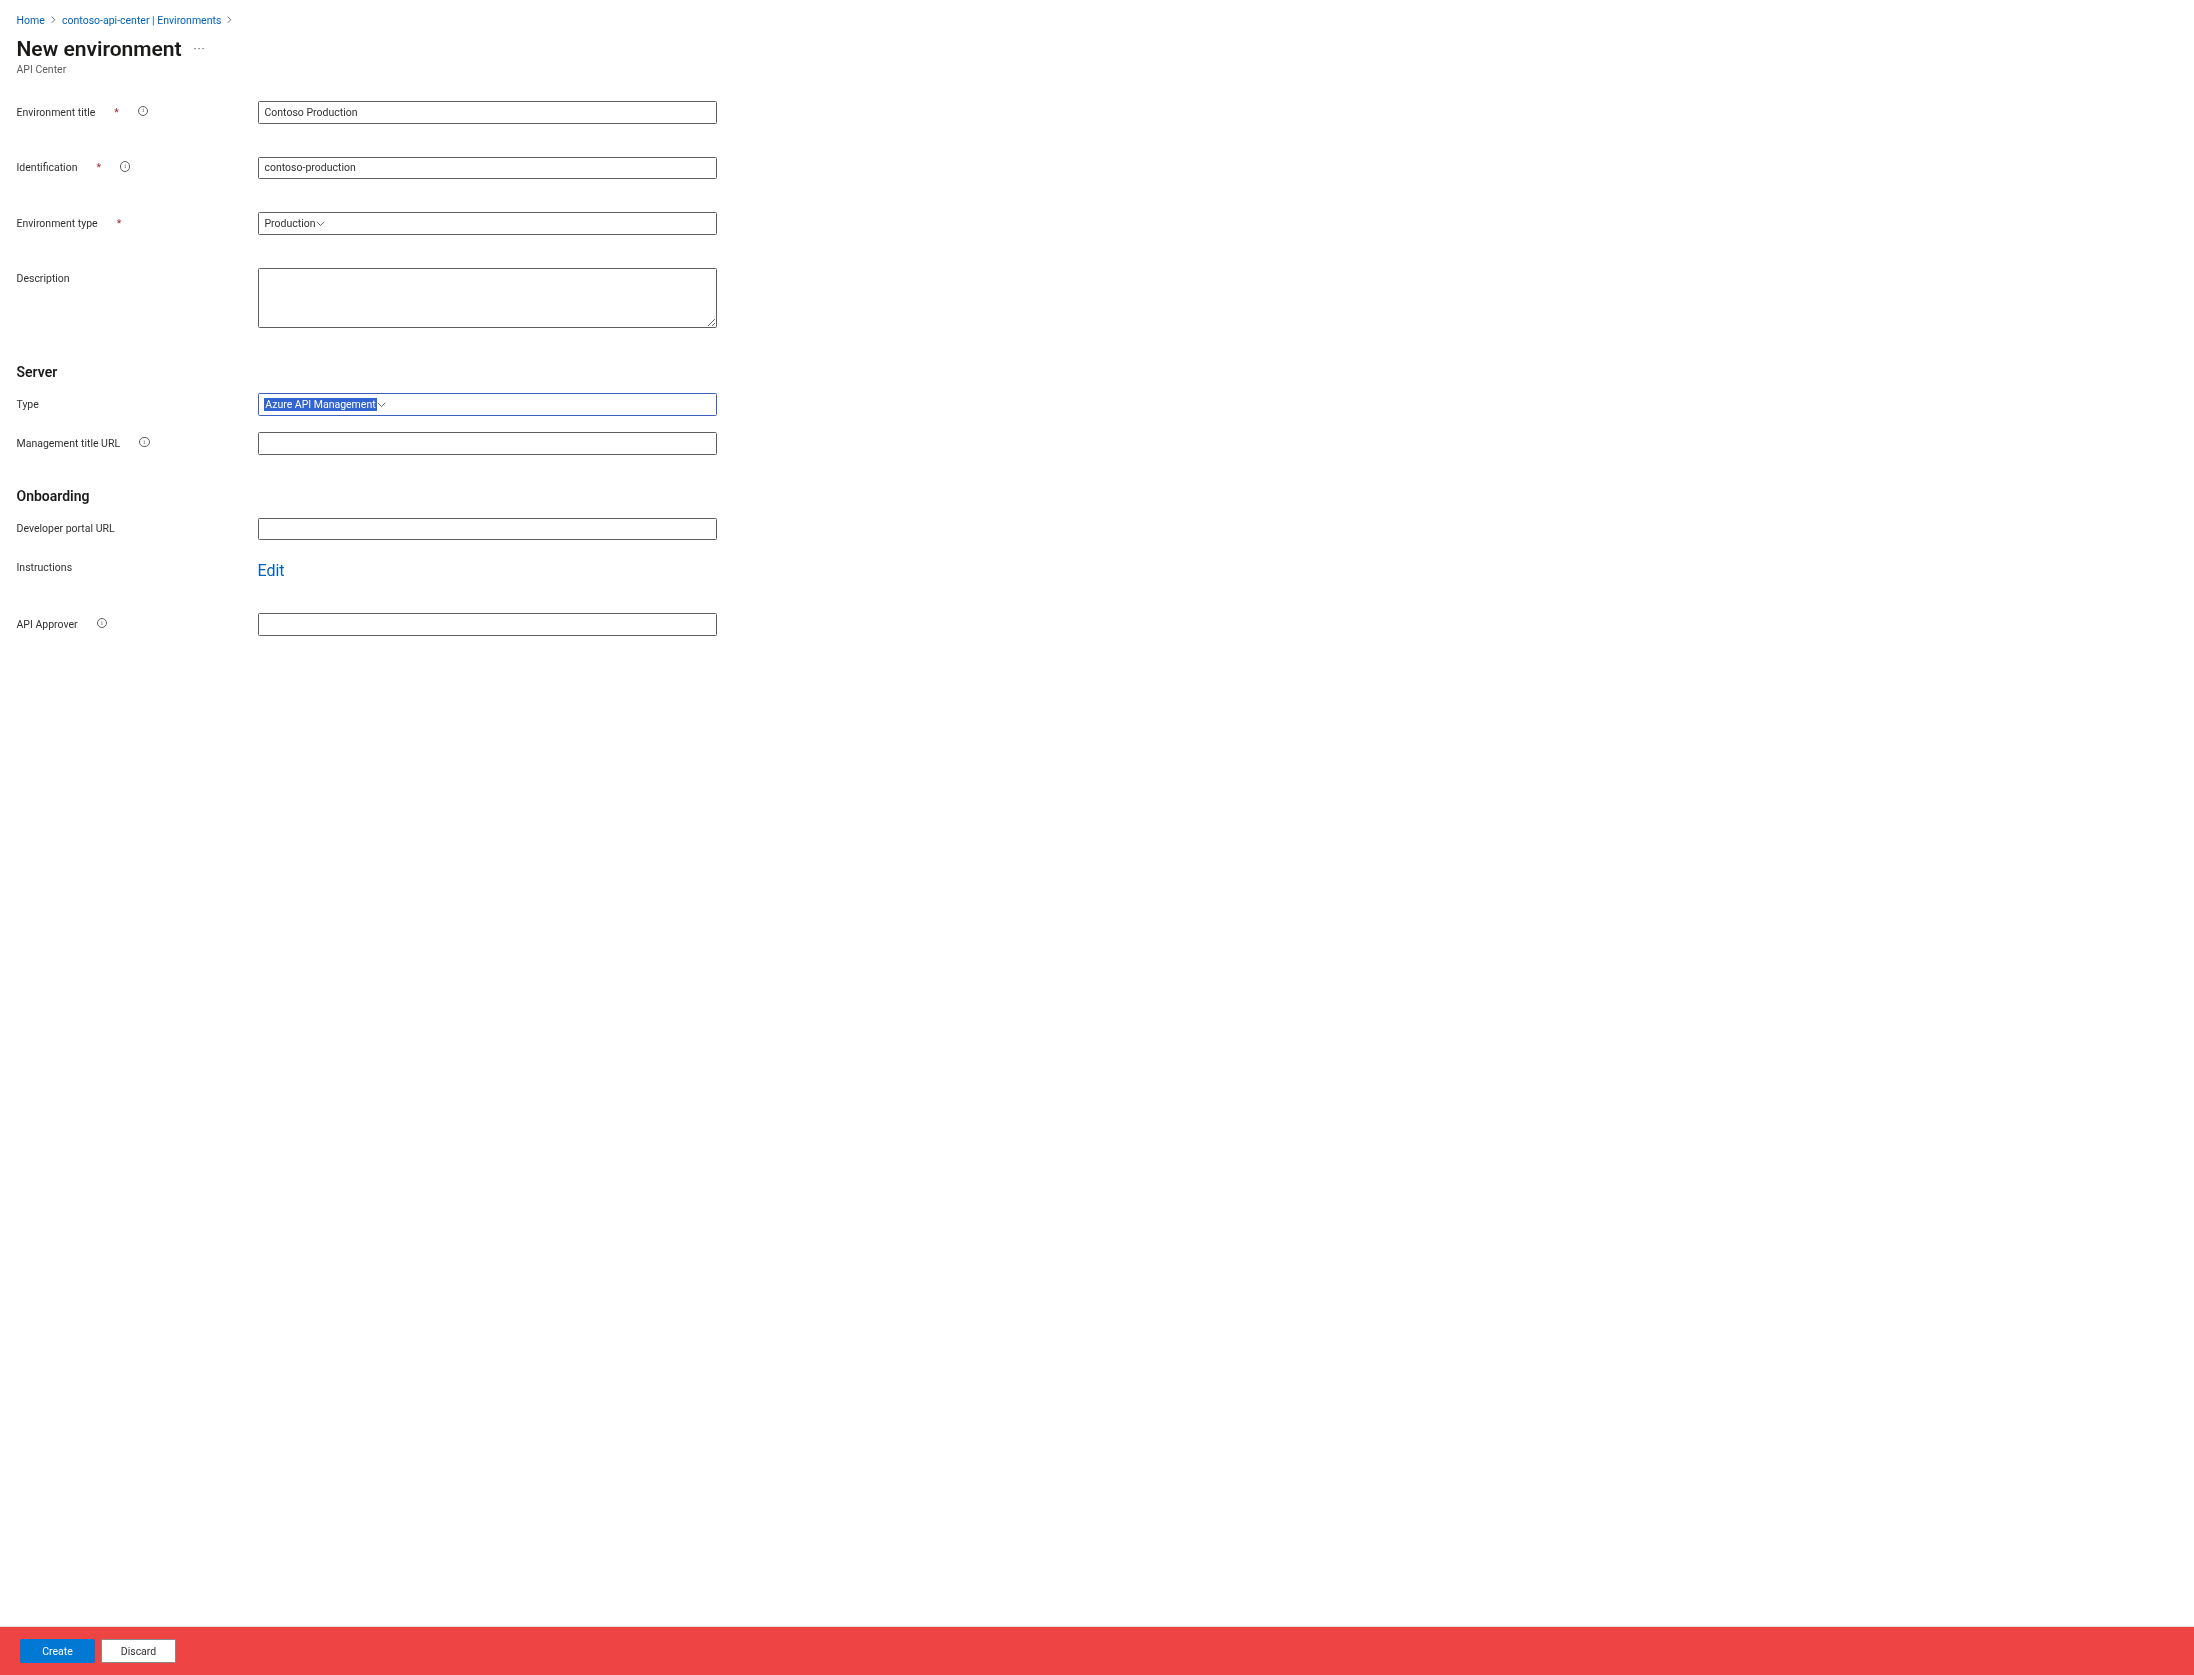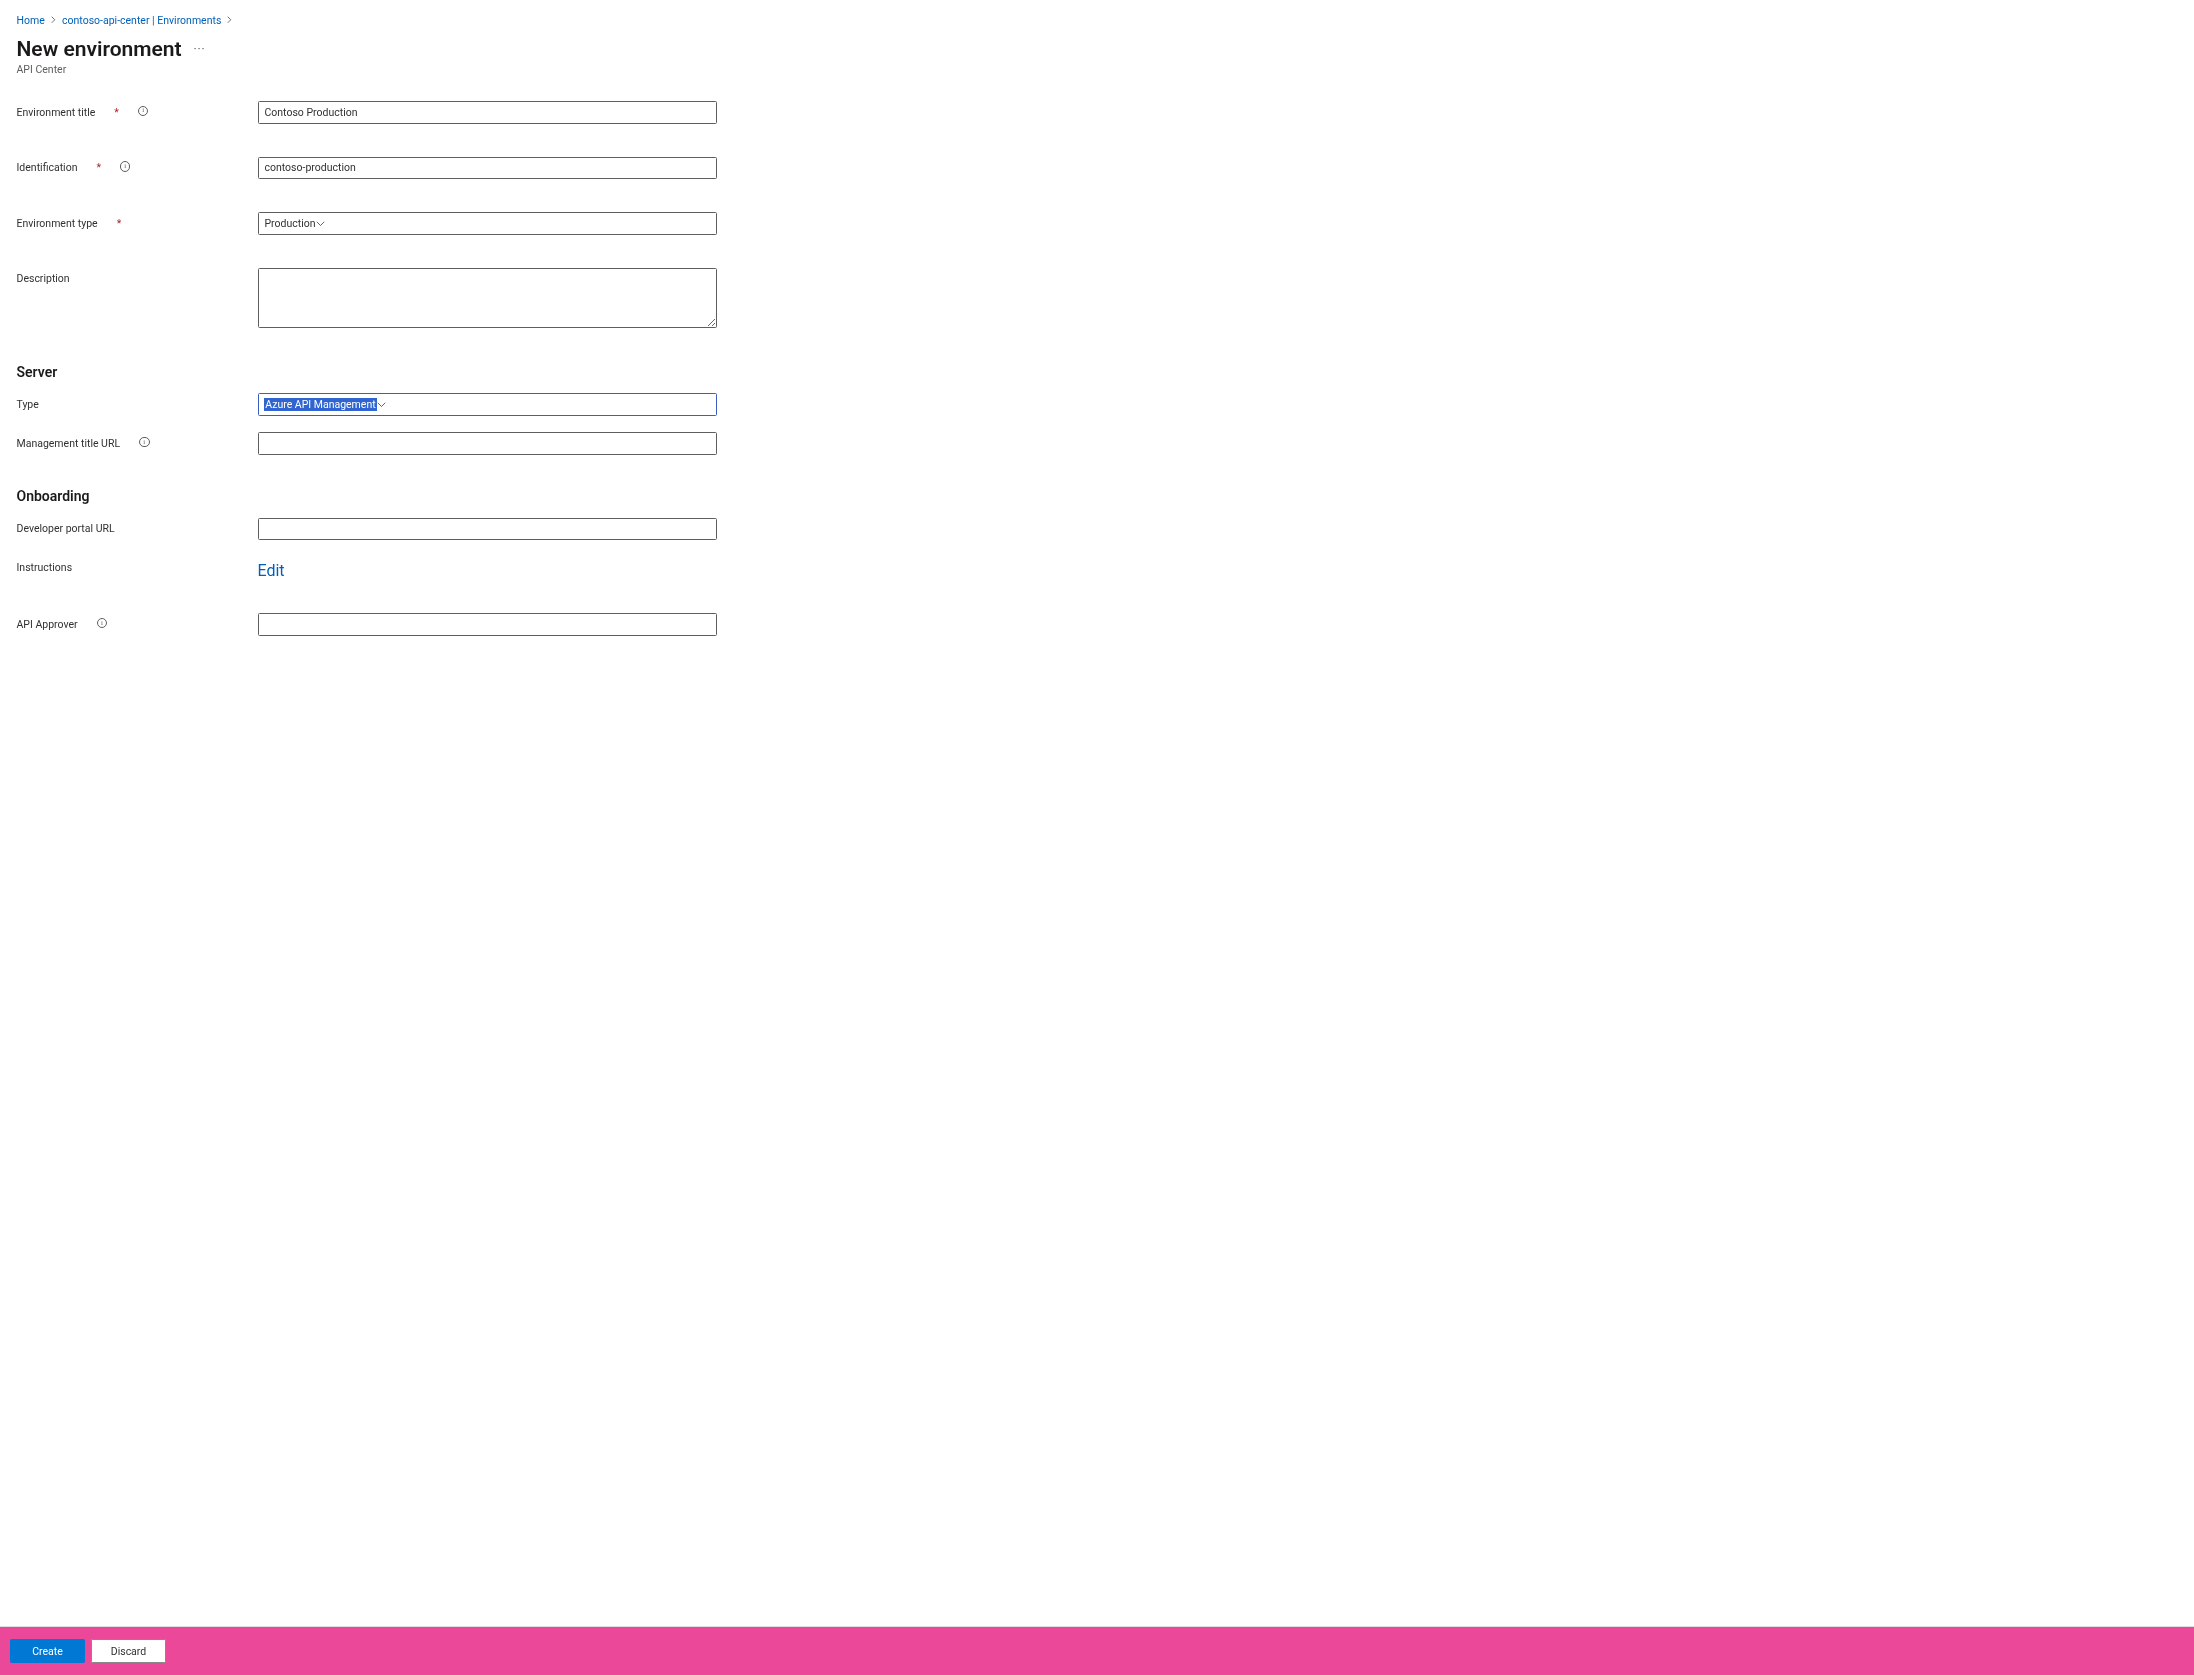--- a/index.html
+++ b/index.html
@@ -148,24 +148,24 @@
     margin-top: 6px;
   }
   .link {
     color: #0060b9;
     cursor: pointer;
     font-size: 16px;
   }
   
   .footer {
     border-top: 0.8px solid #e1dfdd;
-    padding: 12px 10px;
+    padding: 12px 20px;
     display: flex;
     gap: 6px;
-    background: #ec4899;
+    background: #ef4444;
     position: sticky;
     bottom: 0;
   }
   .btn {
     min-width: 75px;
     height: 24px;
     border-radius: 1.5px;
     font-size: 10.5px;
     font-family: inherit;
     cursor: pointer;

